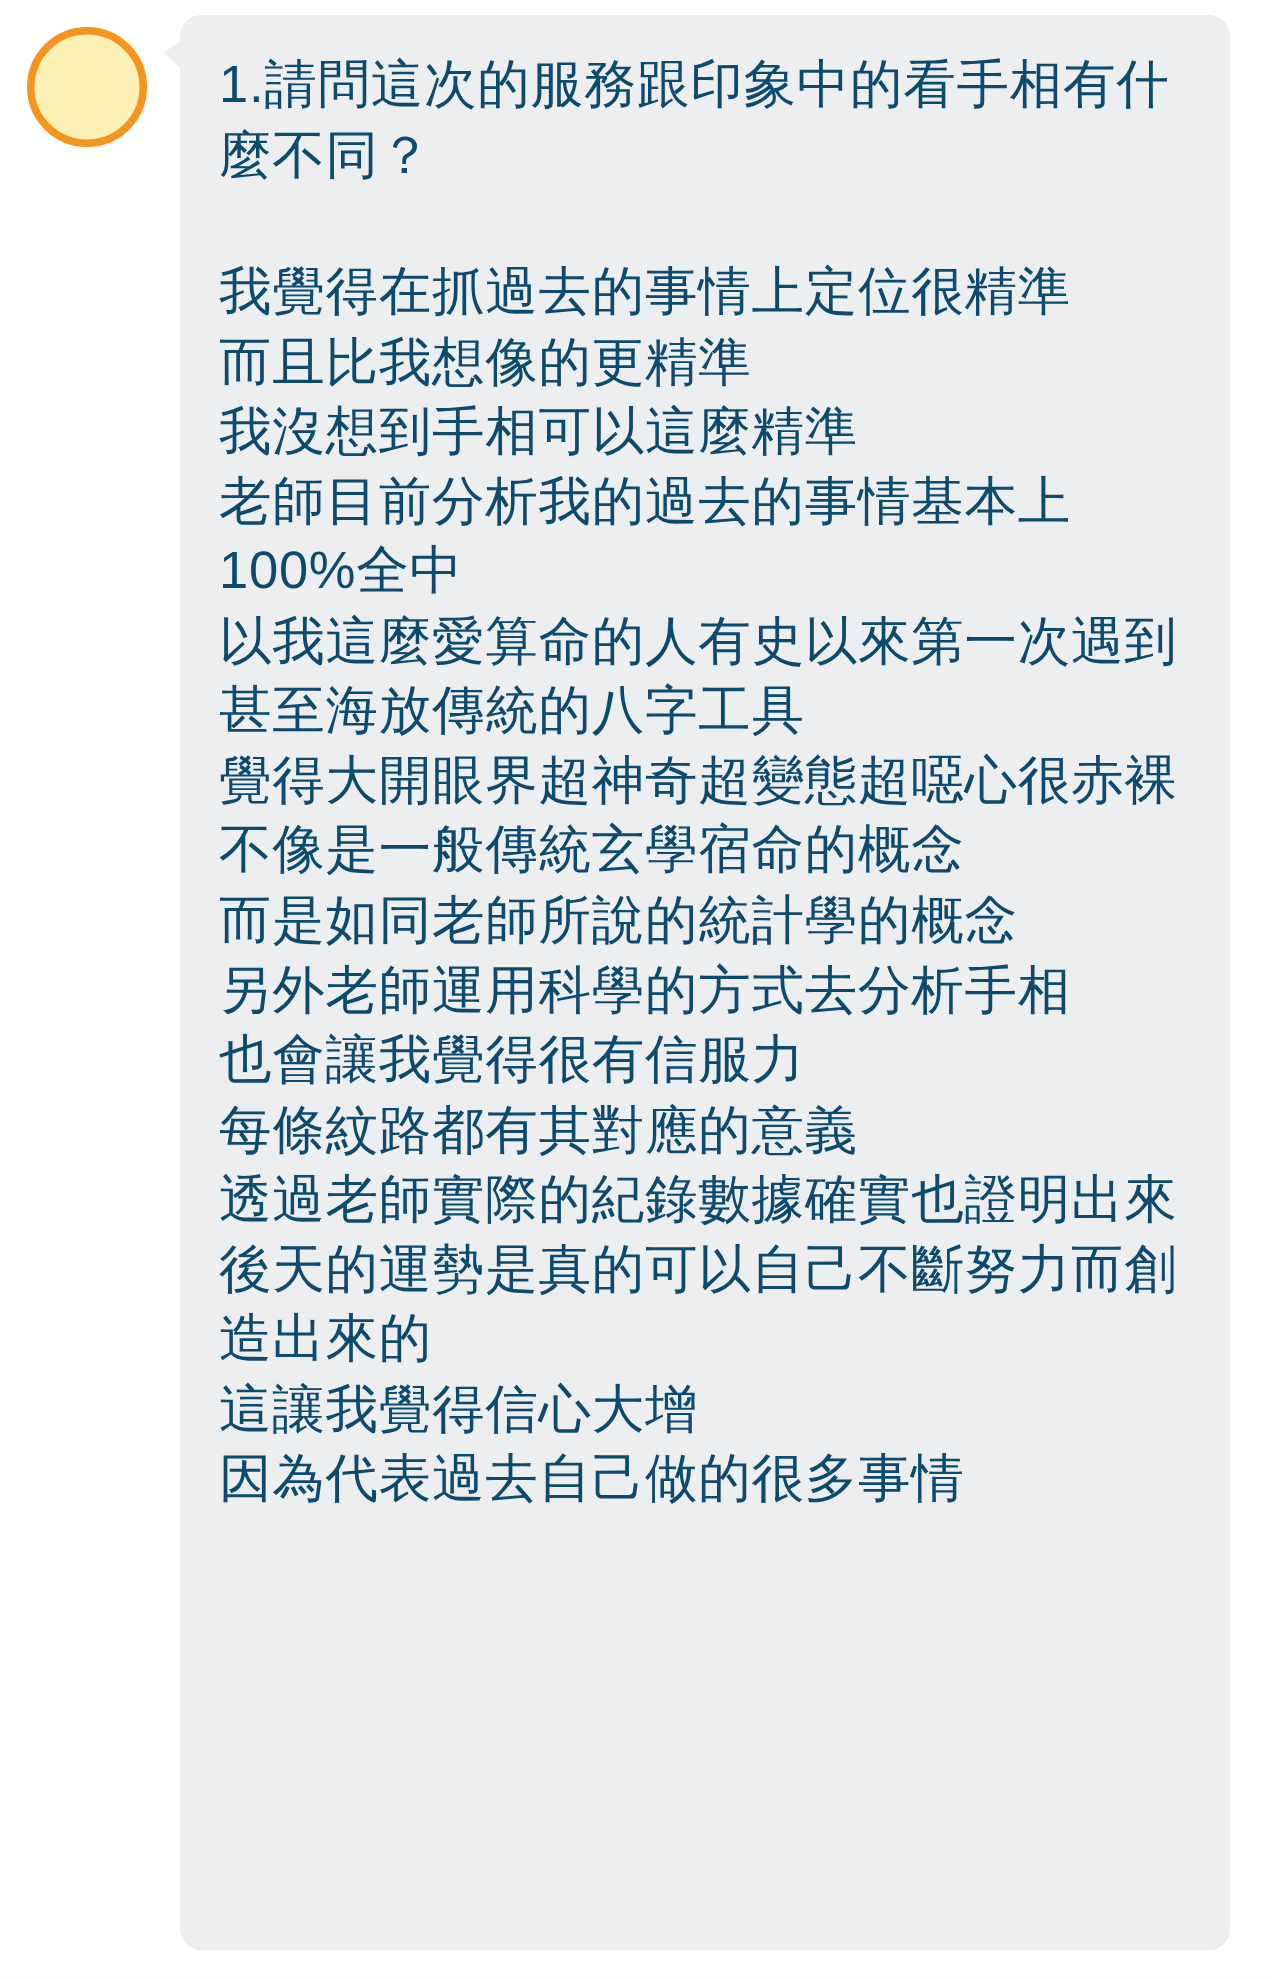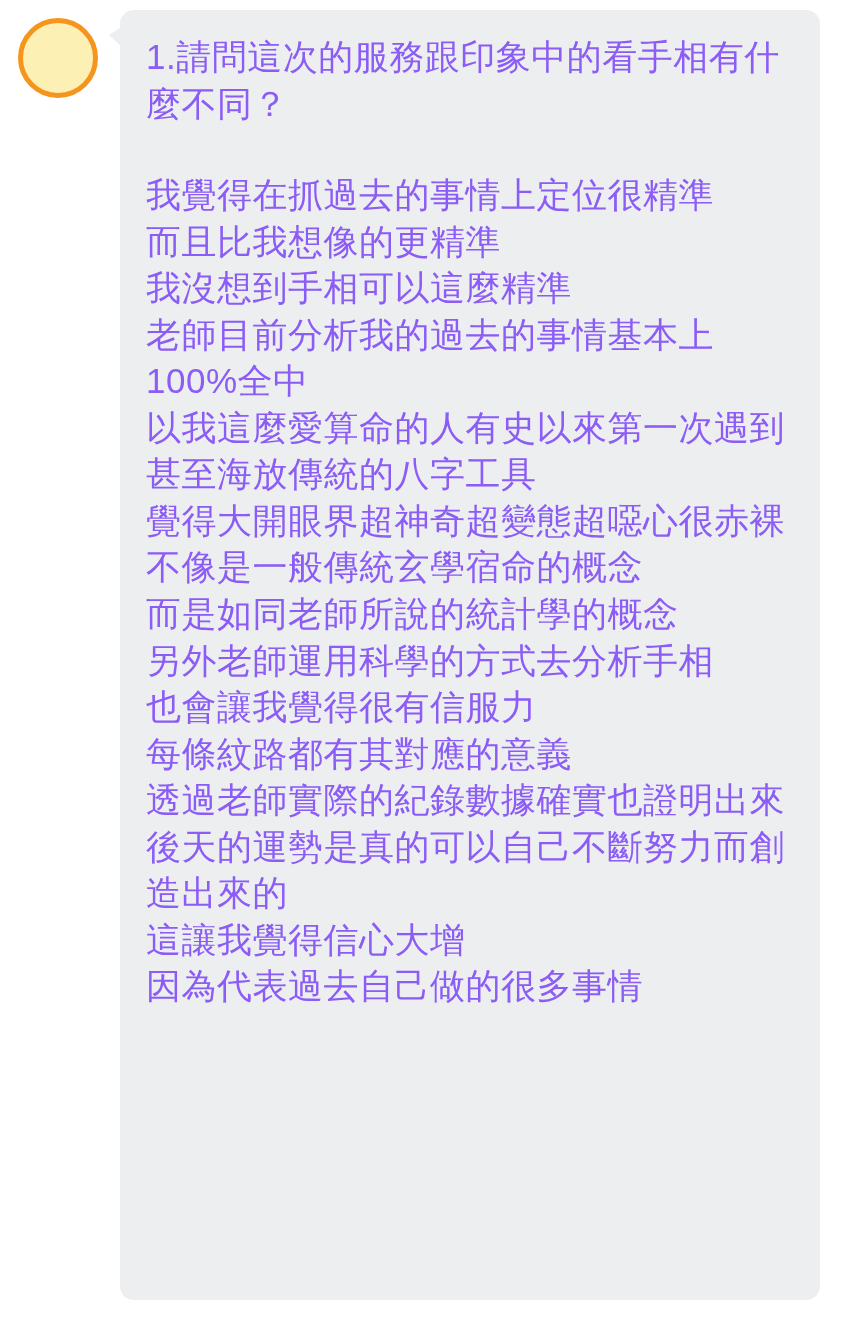--- a/index.html
+++ b/index.html
@@ -50,21 +50,21 @@
     border-bottom: 13px solid transparent;
     border-right: 14px solid #eceef0;
   }
   .bubble {
     background: #eceef0;
     border-radius: 14px;
     padding: 24px 26px 30px 26px;
     box-sizing: border-box;
     width: 700px;
     min-height: 1290px;
-    color: #8b5cf6;
+    color: #0c4a6e;
     font-size: 35px;
     line-height: 1.33;
     letter-spacing: 0.5px;
     word-break: break-word;
   }
   .bubble p {
     margin: 0;
     white-space: pre-wrap;
   }
   .bubble p.spacer {

